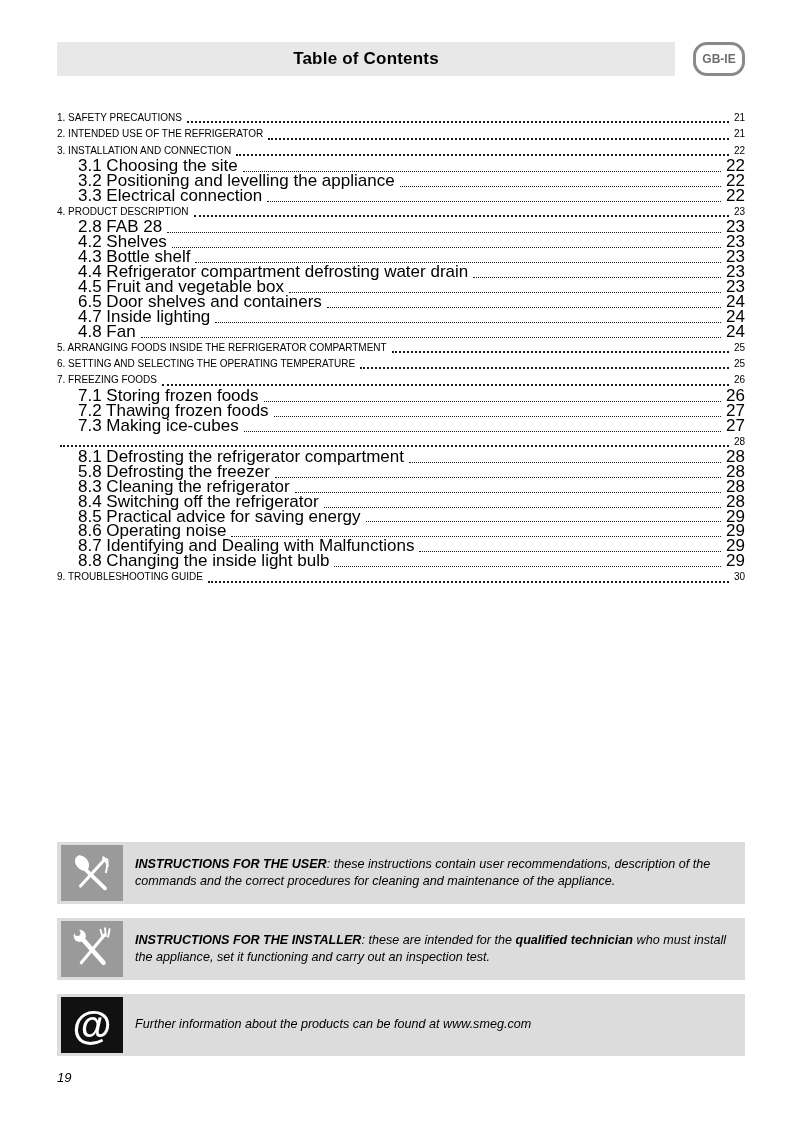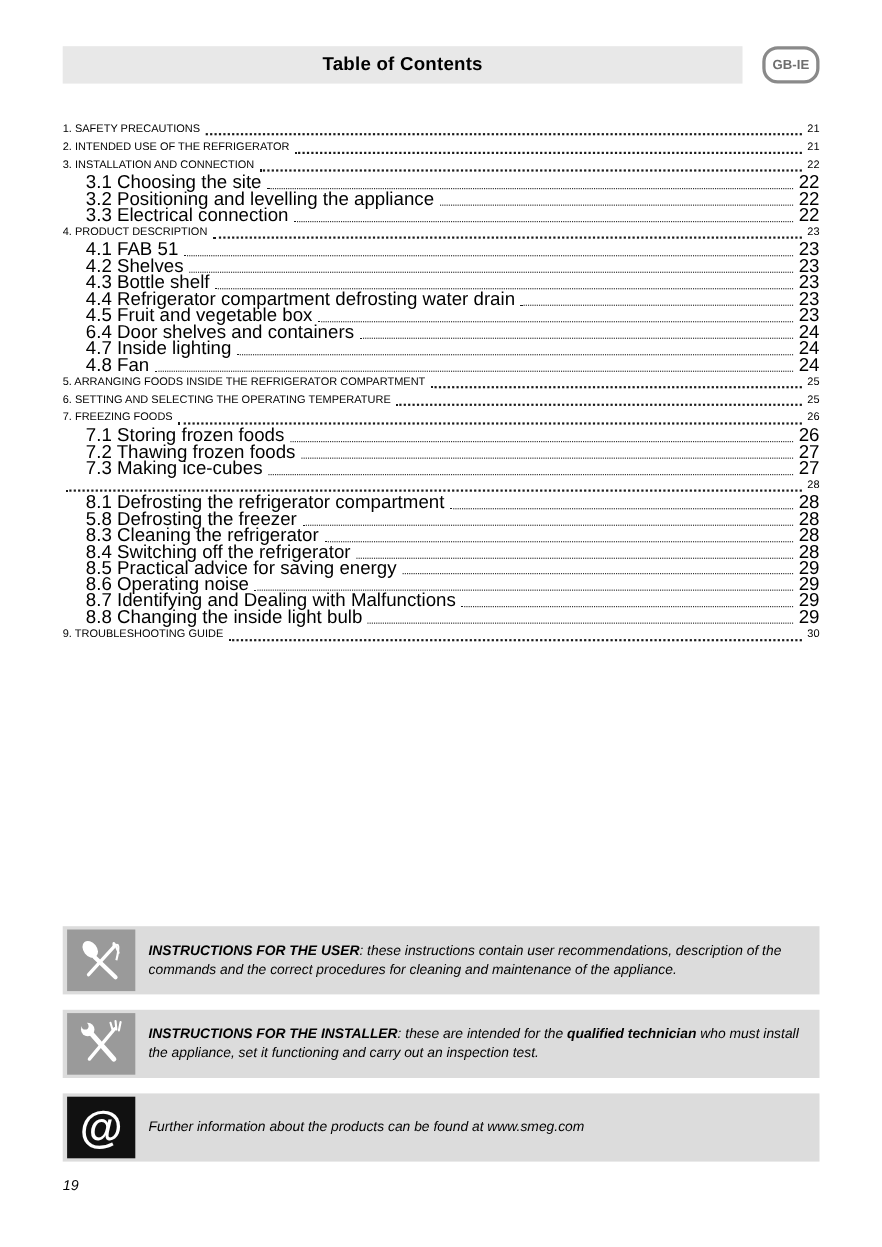--- a/index.html
+++ b/index.html
@@ -136,21 +136,21 @@
         <span class="toc-page">22</span>
       </div>
 
       <div class="toc-row" data-level="main">
         <span class="toc-label">4. PRODUCT DESCRIPTION</span>
         <span class="toc-leader"></span>
         <span class="toc-page">23</span>
       </div>
 
       <div class="toc-row" data-level="sub">
-        <span class="toc-label">4.1 FAB 51</span>
+        <span class="toc-label">2.8 FAB 28</span>
         <span class="toc-leader"></span>
         <span class="toc-page">23</span>
       </div>
 
       <div class="toc-row" data-level="sub">
         <span class="toc-label">4.2 Shelves</span>
         <span class="toc-leader"></span>
         <span class="toc-page">23</span>
       </div>
 
@@ -166,21 +166,21 @@
         <span class="toc-page">23</span>
       </div>
 
       <div class="toc-row" data-level="sub">
         <span class="toc-label">4.5 Fruit and vegetable box</span>
         <span class="toc-leader"></span>
         <span class="toc-page">23</span>
       </div>
 
       <div class="toc-row" data-level="sub">
-        <span class="toc-label">6.4 Door shelves and containers</span>
+        <span class="toc-label">6.5 Door shelves and containers</span>
         <span class="toc-leader"></span>
         <span class="toc-page">24</span>
       </div>
 
       <div class="toc-row" data-level="sub">
         <span class="toc-label">4.7 Inside lighting</span>
         <span class="toc-leader"></span>
         <span class="toc-page">24</span>
       </div>
 

